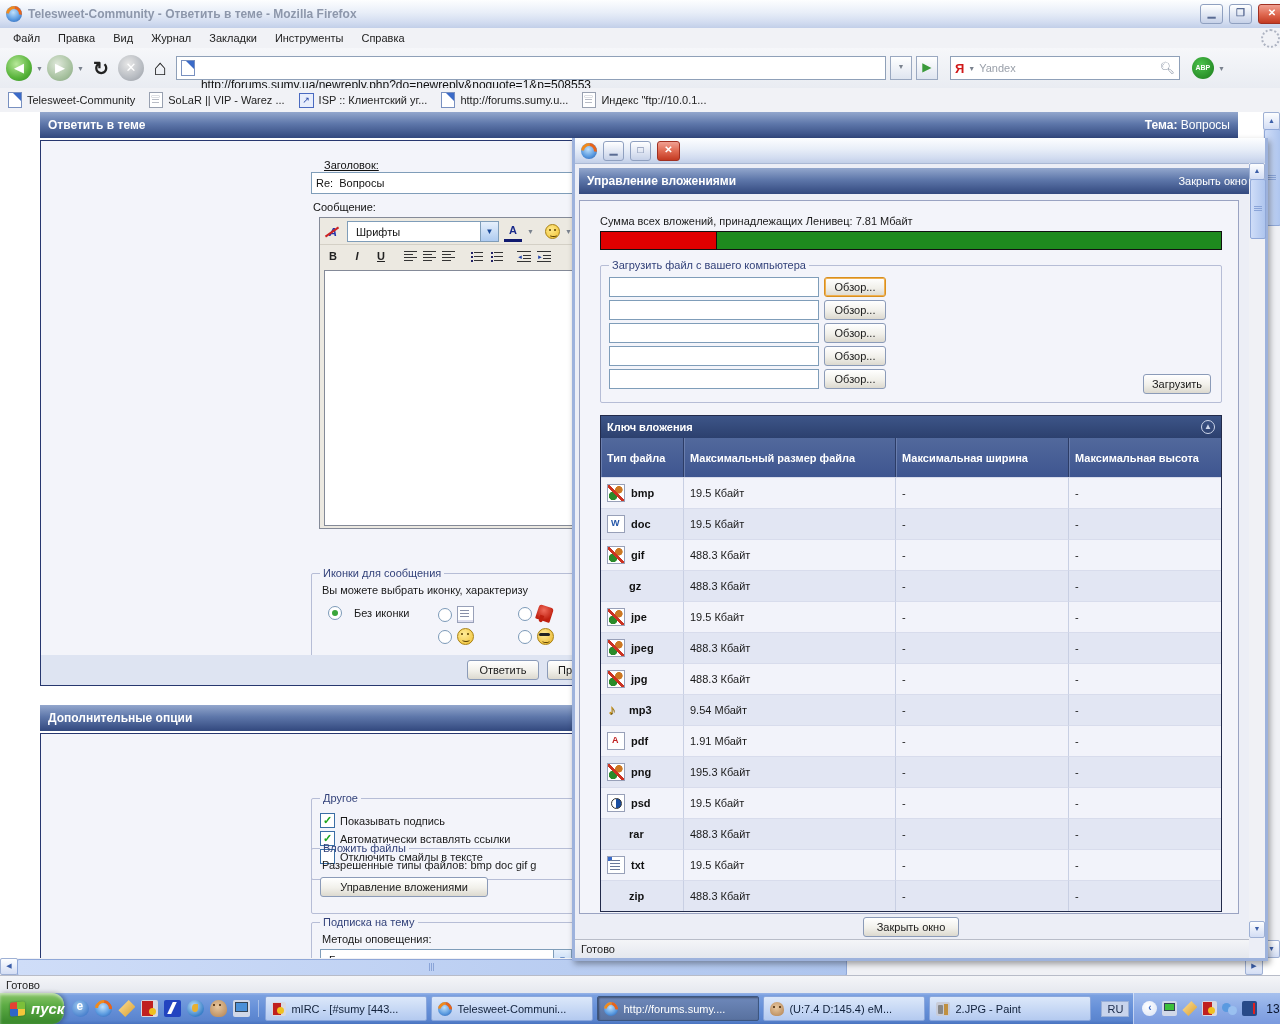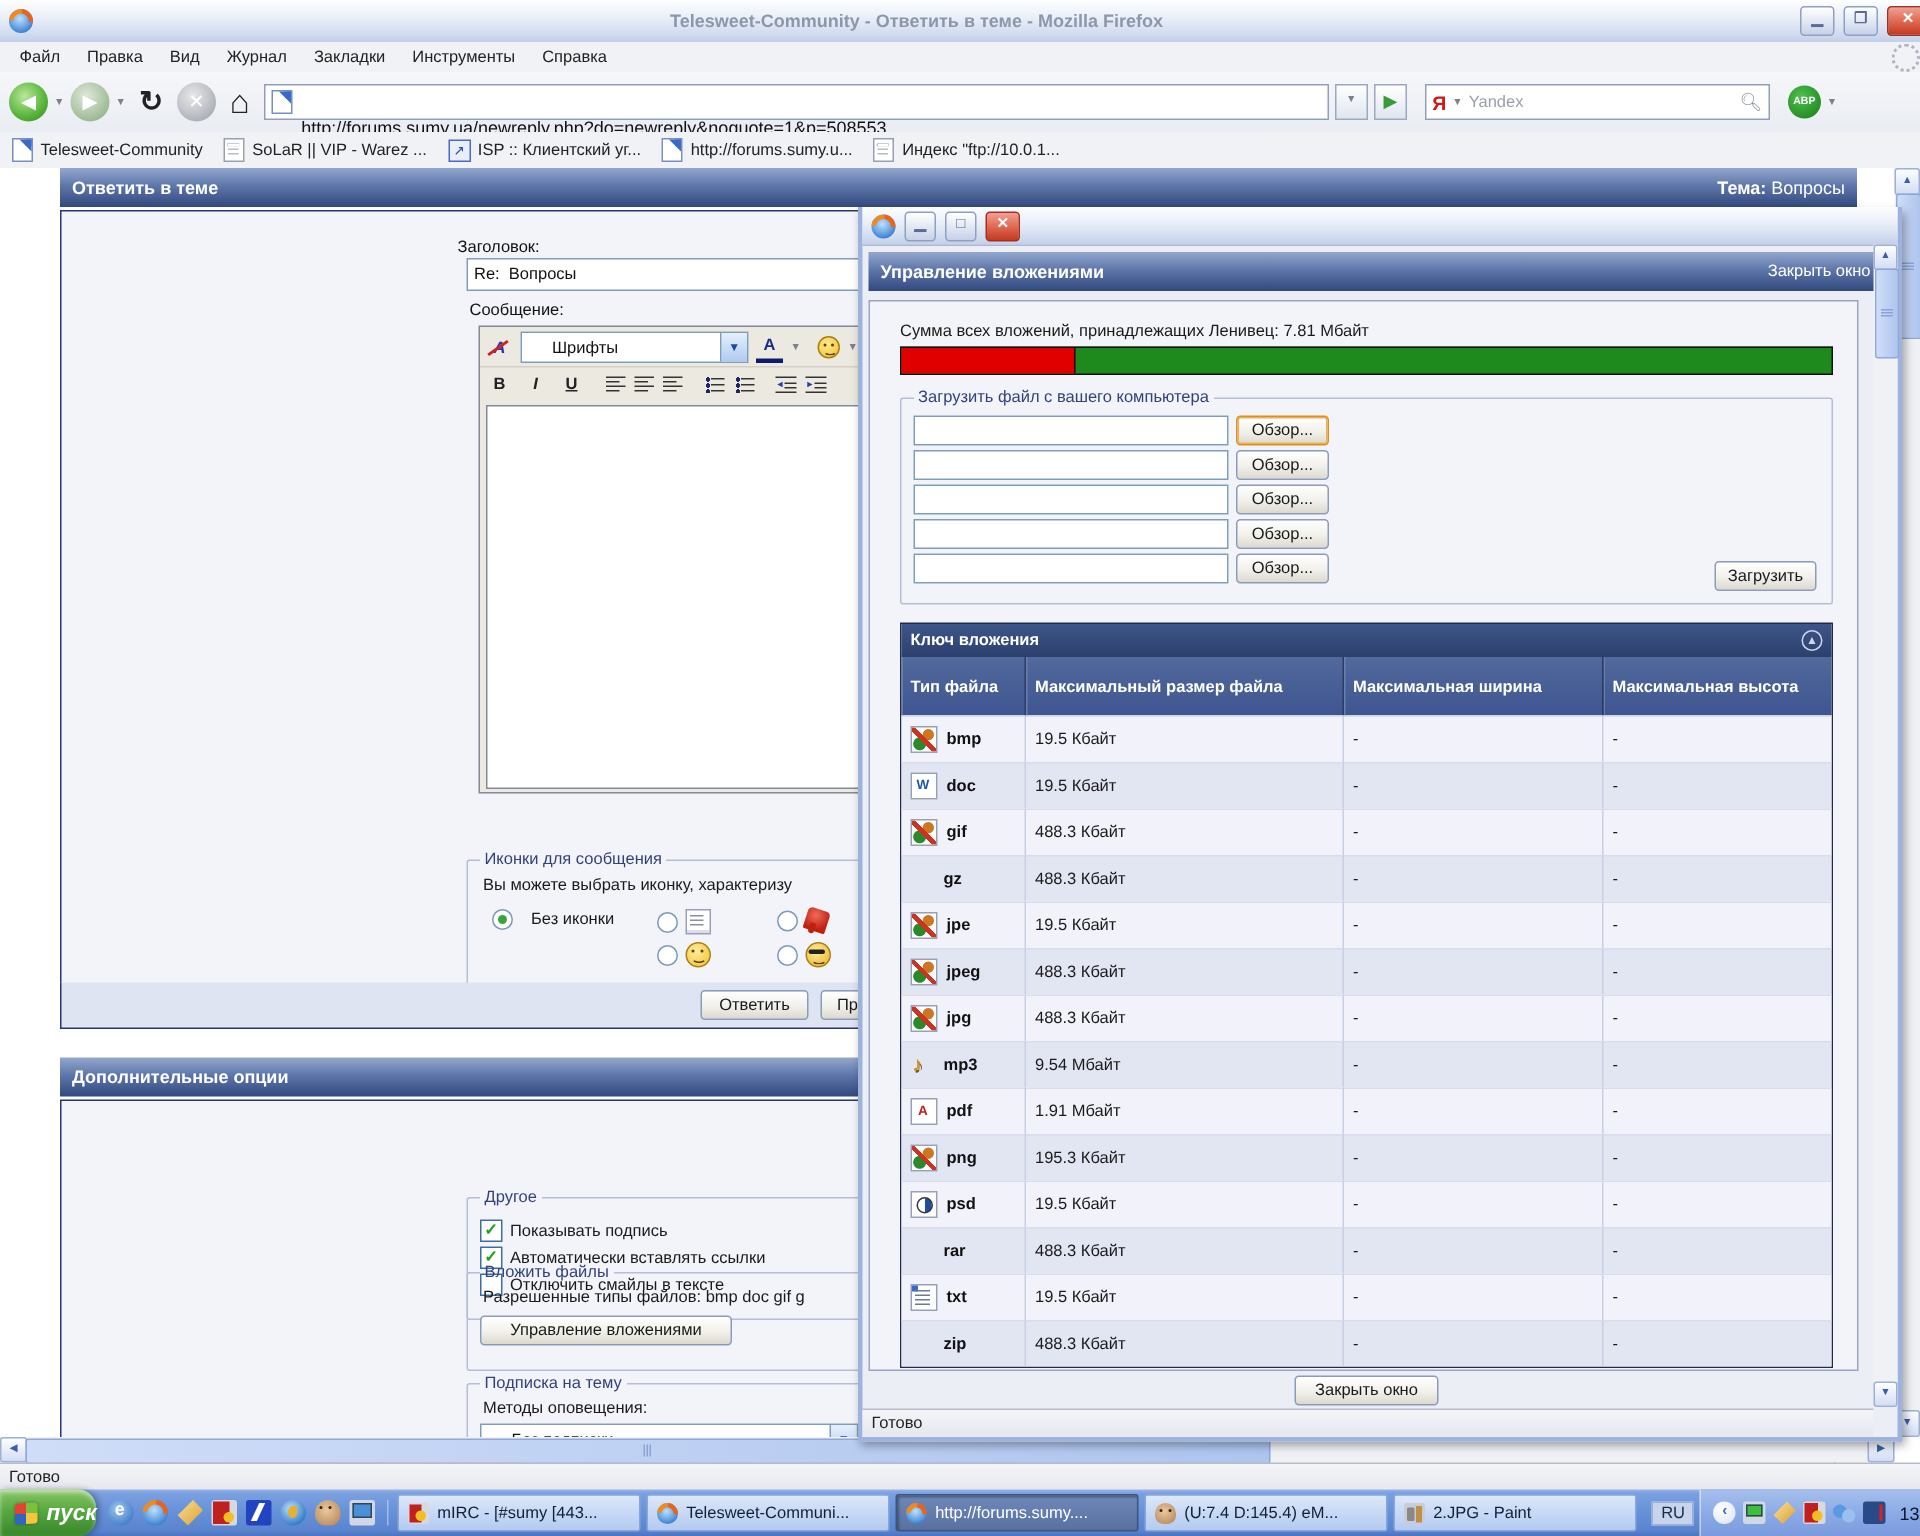--- a/index.html
+++ b/index.html
@@ -4,21 +4,21 @@
 <style>
   html,body{margin:0;padding:0;background:#000;}
   #stage{position:relative;width:1280px;height:1024px;overflow:hidden;
          font-family:"Liberation Sans",sans-serif;font-size:11px;color:#1a1a1a;
          background:#fff;}
   .abs{position:absolute;}
 
   
   .titlebar{background:linear-gradient(180deg,#fdfeff 0%,#e8eef8 45%,#d2dcf0 80%,#c2cfe8 100%);
             border-bottom:1px solid #aab8d4;display:flex;align-items:center;padding:0 6px;gap:6px;}
-  .titlebar .t-text{font-weight:bold;font-size:12px;flex:1;white-space:nowrap;overflow:hidden;text-align:center;}
+  .titlebar .t-text{font-weight:bold;font-size:12px;flex:1;white-space:nowrap;overflow:hidden;}
   .t-inactive{color:#8d97ab;}
   .t-active{color:#111;}
   .winbtn{width:21px;height:18px;border:1px solid #8fa0c0;border-radius:3px;
           background:linear-gradient(180deg,#fff,#dde4f2 60%,#c6d1e8);
           color:#5a6c94;font-size:10px;line-height:16px;text-align:center;font-weight:bold;}
   .winbtn.close{background:linear-gradient(180deg,#f0a092,#e06a52 50%,#c33a22);color:#fff;border-color:#a03022;}
   .ff-ico{width:16px;height:16px;border-radius:50%;position:relative;flex:0 0 auto;display:inline-block;
           background:radial-gradient(circle at 45% 40%,#bfe0fb 0%,#5b9be0 55%,#1f55aa 100%);}
   .ff-ico::after{content:'';position:absolute;inset:0;border-radius:50%;border:3px solid transparent;
           border-top-color:#f08a1d;border-right-color:#e8641a;transform:rotate(-40deg);}
@@ -73,21 +73,21 @@
   .xp-btn{background:linear-gradient(180deg,#ffffff,#f1f0ea 55%,#dcd9cf);border:1px solid #8b9bb8;border-radius:3px;
           font:11px "Liberation Sans",sans-serif;color:#1a1a1a;text-align:center;}
   .xp-btn.focusring{border:1px solid #d89020;box-shadow:0 0 0 1px #f0b050 inset;}
   fieldset.xpfs{border:1px solid #b6bdd6;border-radius:2px;margin:0;padding:2px 8px 6px 8px;}
   fieldset.xpfs legend{color:#33427a;padding:0 3px;font-size:11px;}
   .check{width:13px;height:13px;background:#fff;border:1px solid #3a6ea5;display:inline-block;
          text-align:center;line-height:12px;color:#1ca51c;font-weight:bold;font-size:11px;}
   .radio{width:12px;height:12px;border-radius:50%;background:#fff;border:1px solid #7c9ab8;display:inline-block;position:relative;}
   .radio.sel::after{content:'';position:absolute;left:3px;top:3px;width:6px;height:6px;border-radius:50%;background:#3aa63a;}
   .selectbox{background:#fff;border:1px solid #7f9db9;display:flex;align-items:center;}
-  .selectbox .val{flex:1;padding:0 20px;color:#111;}
+  .selectbox .val{flex:1;padding:0 8px;color:#111;}
   .selectbox .arrow{width:17px;align-self:stretch;background:linear-gradient(180deg,#e6f0fc,#aecbf0);
                     border-left:1px solid #7f9db9;color:#1a4a9a;font-size:8px;text-align:center;line-height:20px;}
 
   
   #editor{border:1px solid #848a98;background:#ece9e1;}
   #ed-toolbar{padding:3px 4px 2px 4px;border-bottom:1px solid #d4d0c6;display:flex;align-items:center;gap:5px;}
   #ed-toolbar2{padding:2px 4px 3px 4px;display:flex;align-items:center;gap:6px;}
   .edbtn{min-width:18px;height:18px;display:inline-flex;align-items:center;justify-content:center;
          font-weight:bold;color:#222;position:relative;}
   .rmfmt{color:#2233aa;font-weight:bold;font-style:italic;}
@@ -320,21 +320,21 @@
 
     <div class="abs tcat" style="left:40px;top:0;width:1182px;height:26px;">
       <span>Ответить в теме</span>
       <span class="right">
         <b>Тема:</b>
         <span>Вопросы</span>
       </span>
     </div>
 
     <div class="abs formbox" style="left:40px;top:28px;width:1182px;height:515px;">
-      <div class="abs lbl" style="left:264px;top:18px;">Заголовок:</div>
+      <div class="abs lbl" style="left:283px;top:18px;text-decoration:underline;">Заголовок:</div>
       <input class="abs xp-input" style="left: 270px; top: 31px; width: 420px; height: 16px;" value="Re:  Вопросы">
       <div class="abs lbl" style="left:272px;top:60px;">Сообщение:</div>
 
       <div class="abs" id="editor" style="left:278px;top:76px;width:424px;height:310px;">
         <div id="ed-toolbar">
           <span class="edbtn rmfmt">A</span>
           <span class="selectbox" style="width:150px;height:19px;">
             <span class="val">Шрифты</span>
             <span class="arrow">▼</span>
           </span>

